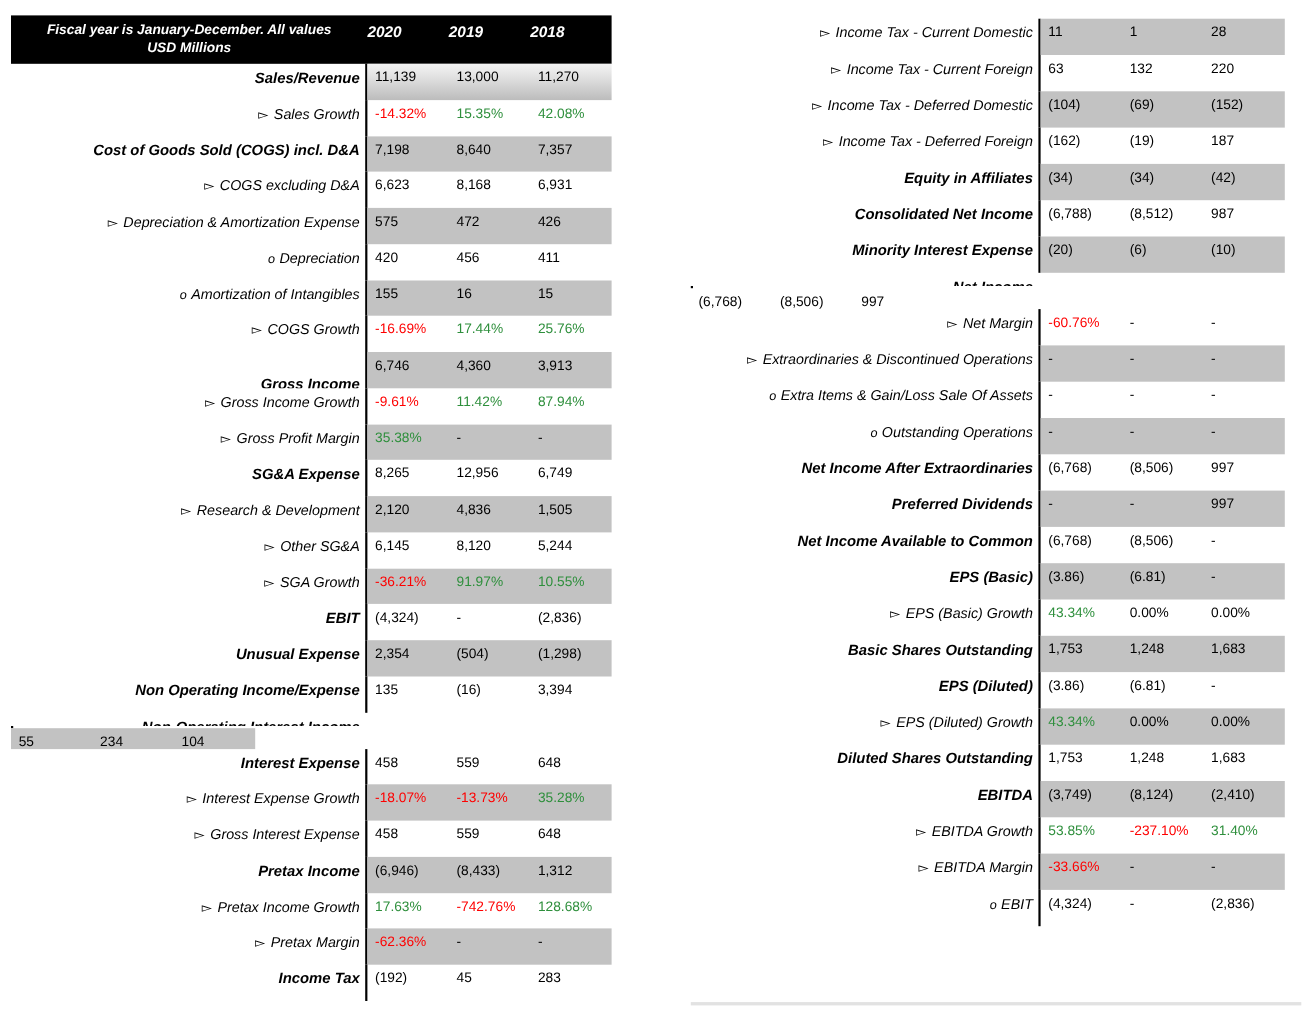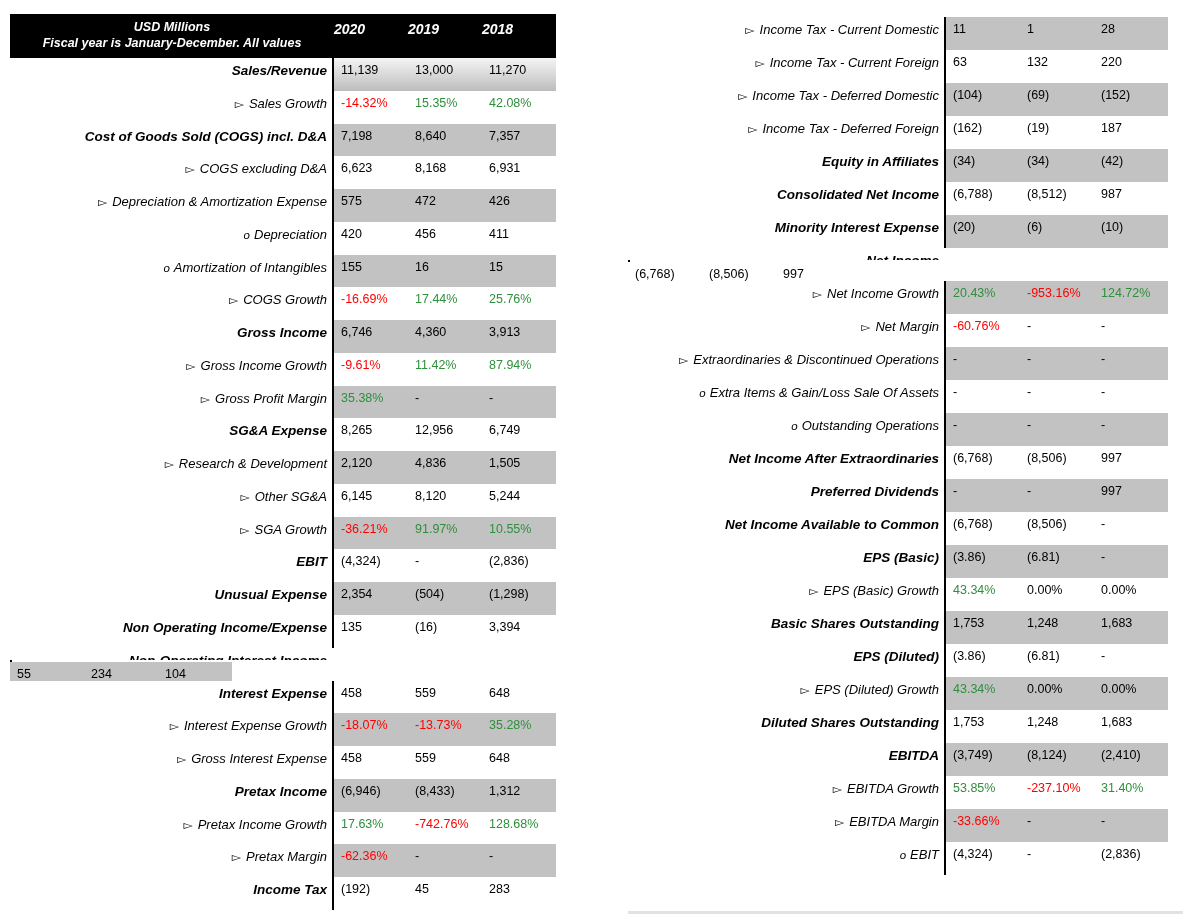--- a/index.html
+++ b/index.html
@@ -89,22 +89,22 @@
   }
 </style>
 </head>
 <body>
 
 <div id="screen">
 
   <div id="panel-left" class="panel">
     <div class="thead">
       <div class="thead-title">
+        <div>Fiscal year is January-December. All values</div>
         <div>USD Millions</div>
-        <div>Fiscal year is January-December. All values</div>
       </div>
       <div class="thead-years">
         <div class="thead-year">2020</div>
         <div class="thead-year">2019</div>
         <div class="thead-year">2018</div>
       </div>
     </div>
     <div id="left-rows">
         <div class="row" style="height: 32.77px;">
           <div class="label-cell bold" style="width: 322px;"><span class="bullet"></span><span>Sales/Revenue</span></div>
@@ -172,21 +172,21 @@
         <div class="row" style="height: 32.77px;">
           <div class="label-cell" style="width: 322px;"><span class="bullet">▻</span><span>COGS Growth</span></div>
           <div class="divider-v"></div>
           <div class="values plain">
             <div class="val c-red">-16.69%</div>
             <div class="val c-green">17.44%</div>
             <div class="val c-green">25.76%</div>
           </div>
         </div>
         <div class="row" style="height: 32.77px;">
-          <div class="label-cell bold" style="width: 322px;"><span class="bullet"></span><span>Gross Income</span></div>
+          <div class="label-cell bold" style="width: 322px; margin-top: 17px;"><span class="bullet"></span><span>Gross Income</span></div>
           <div class="divider-v"></div>
           <div class="values shaded">
             <div class="val c-black">6,746</div>
             <div class="val c-black">4,360</div>
             <div class="val c-black">3,913</div>
           </div>
         </div>
         <div class="row" style="height: 32.77px;">
           <div class="label-cell" style="width: 322px;"><span class="bullet">▻</span><span>Gross Income Growth</span></div>
           <div class="divider-v"></div>
@@ -411,29 +411,20 @@
         <div class="row" style="height: 33px; flex-direction: column;">
           <div class="label-cell bold" style="width: 316px;"><span class="bullet"></span><span>Net Income</span></div>
           <div class="divider-v"></div>
           <div class="values plain">
             <div class="val c-black">(6,768)</div>
             <div class="val c-black">(8,506)</div>
             <div class="val c-black">997</div>
           </div>
         </div>
         <div class="row" style="height: 33px;">
-          <div class="label-cell" style="width: 316px;"><span class="bullet">▻</span><span>Net Income Growth</span></div>
-          <div class="divider-v"></div>
-          <div class="values shaded">
-            <div class="val c-green">20.43%</div>
-            <div class="val c-red">-953.16%</div>
-            <div class="val c-green">124.72%</div>
-          </div>
-        </div>
-        <div class="row" style="height: 33px;">
           <div class="label-cell" style="width: 316px;"><span class="bullet">▻</span><span>Net Margin</span></div>
           <div class="divider-v"></div>
           <div class="values plain">
             <div class="val c-red">-60.76%</div>
             <div class="val c-black">-</div>
             <div class="val c-black">-</div>
           </div>
         </div>
         <div class="row" style="height: 33px;">
           <div class="label-cell" style="width: 316px;"><span class="bullet">▻</span><span>Extraordinaries &amp; Discontinued Operations</span></div>

